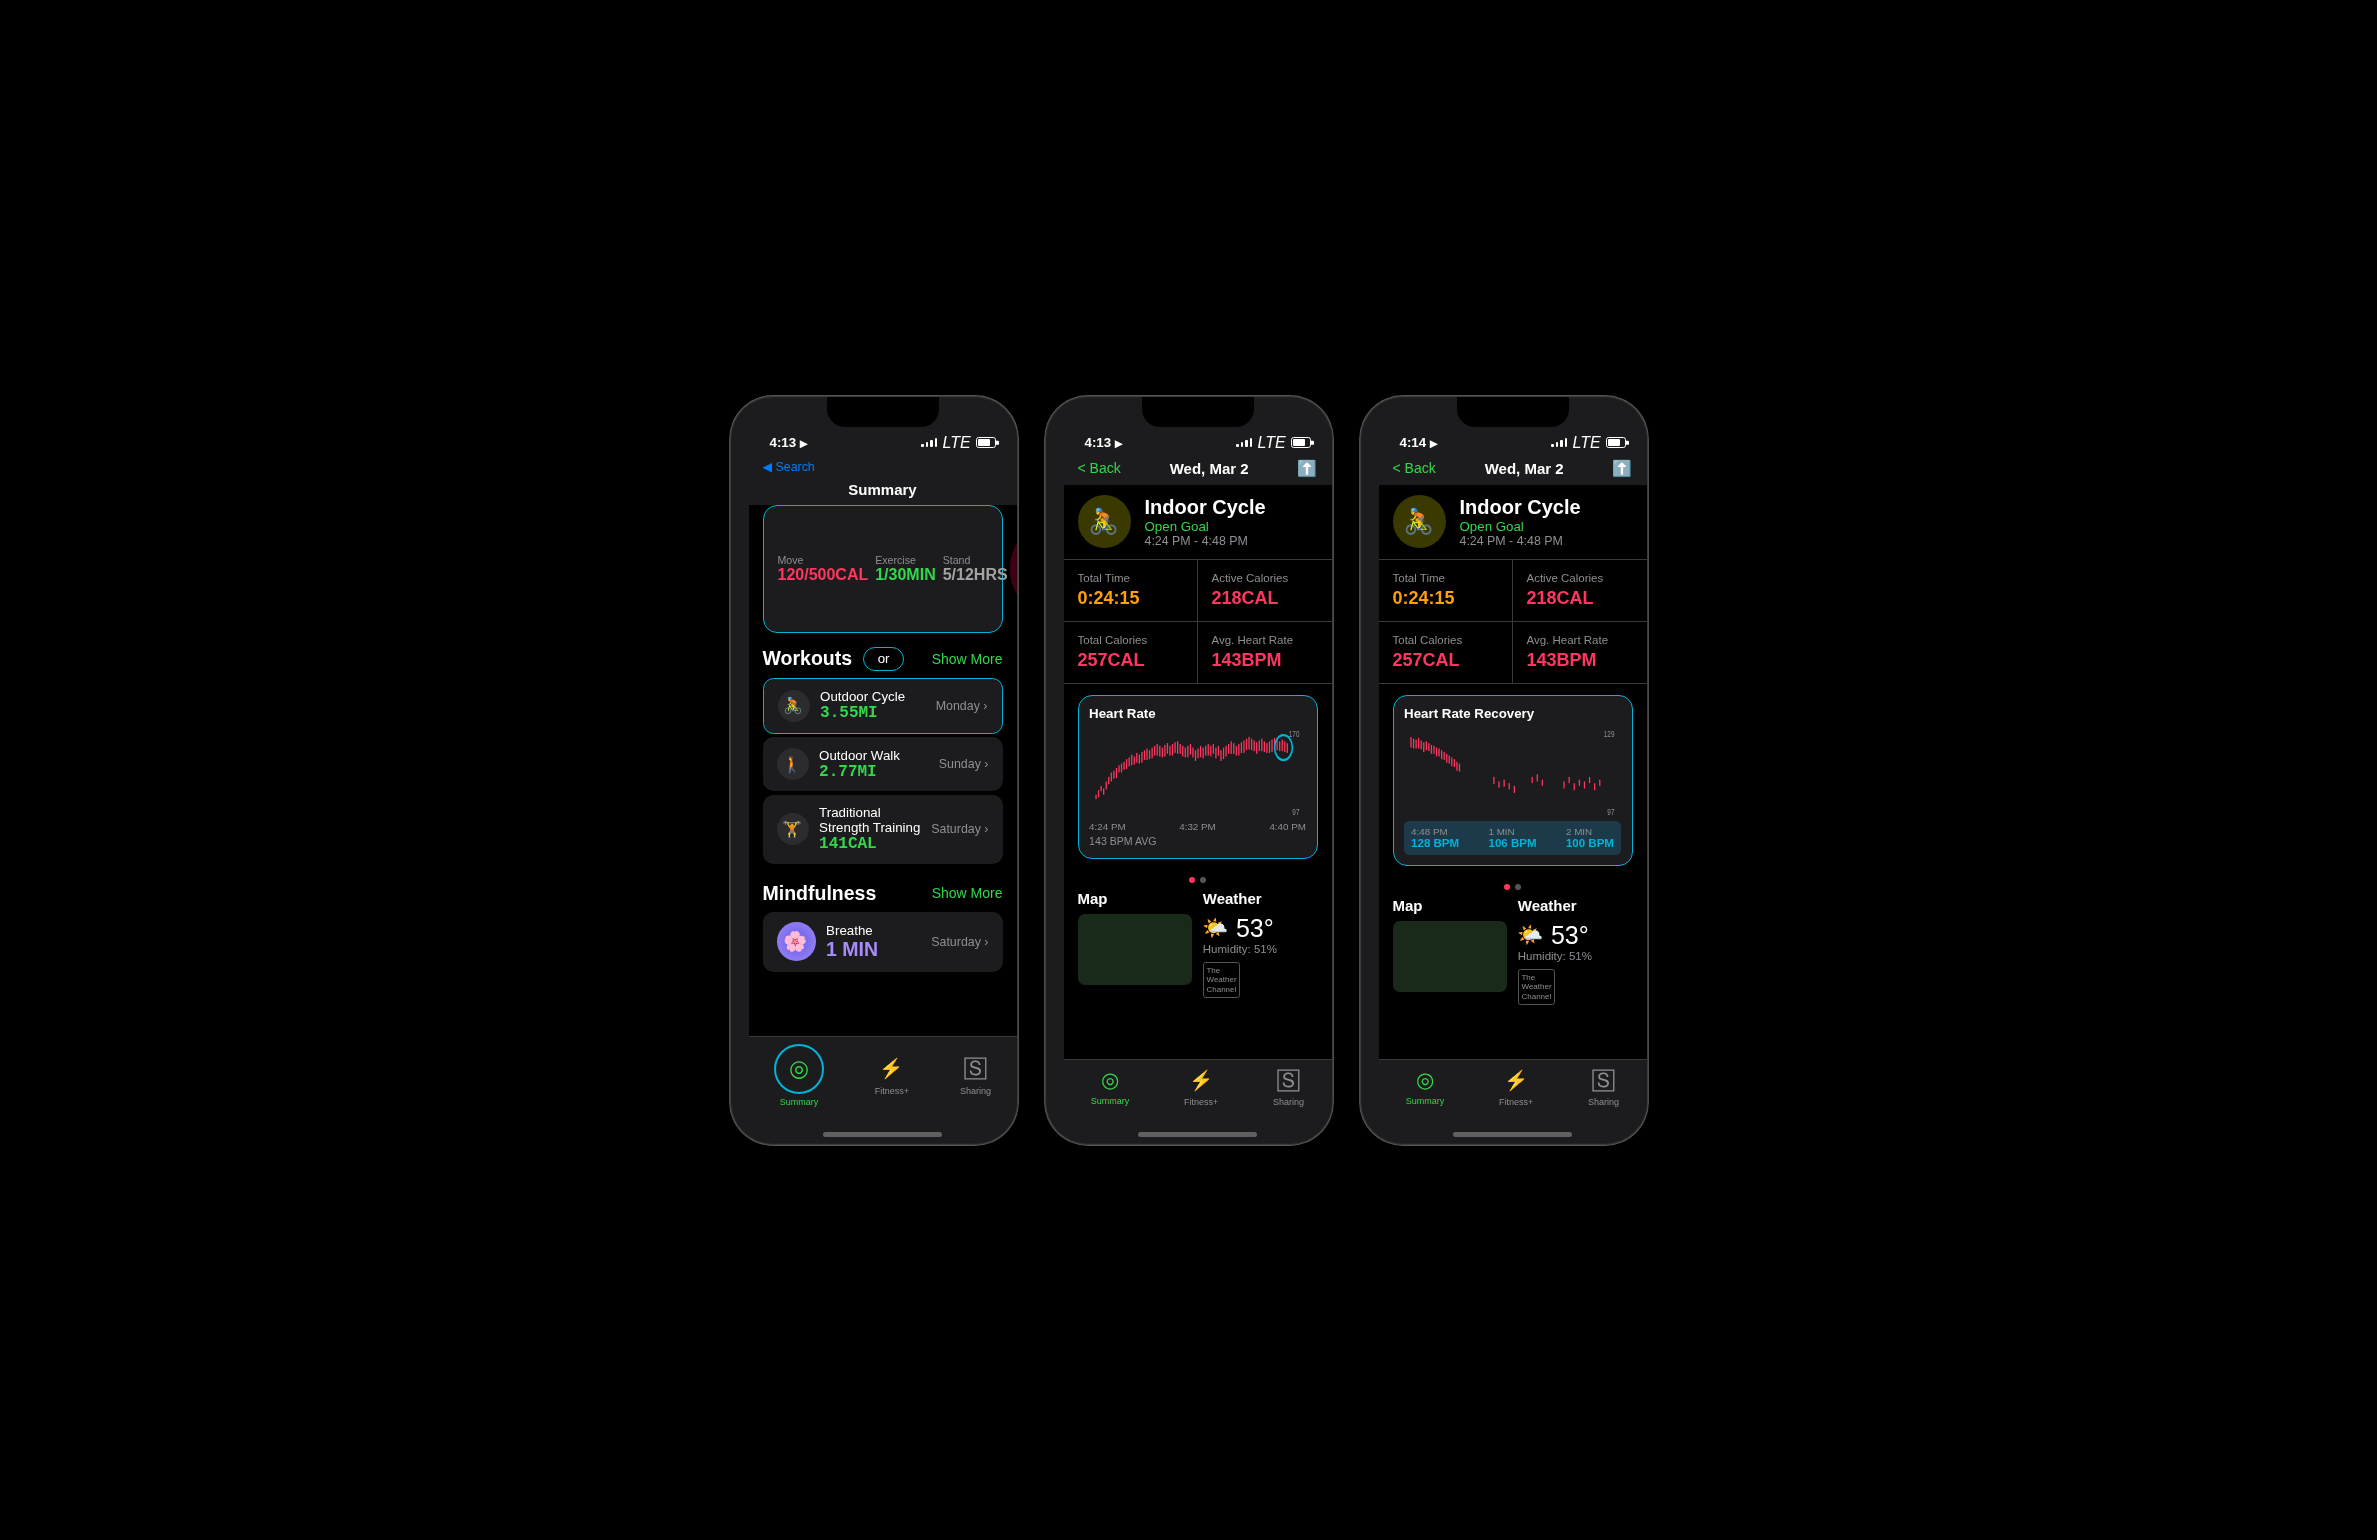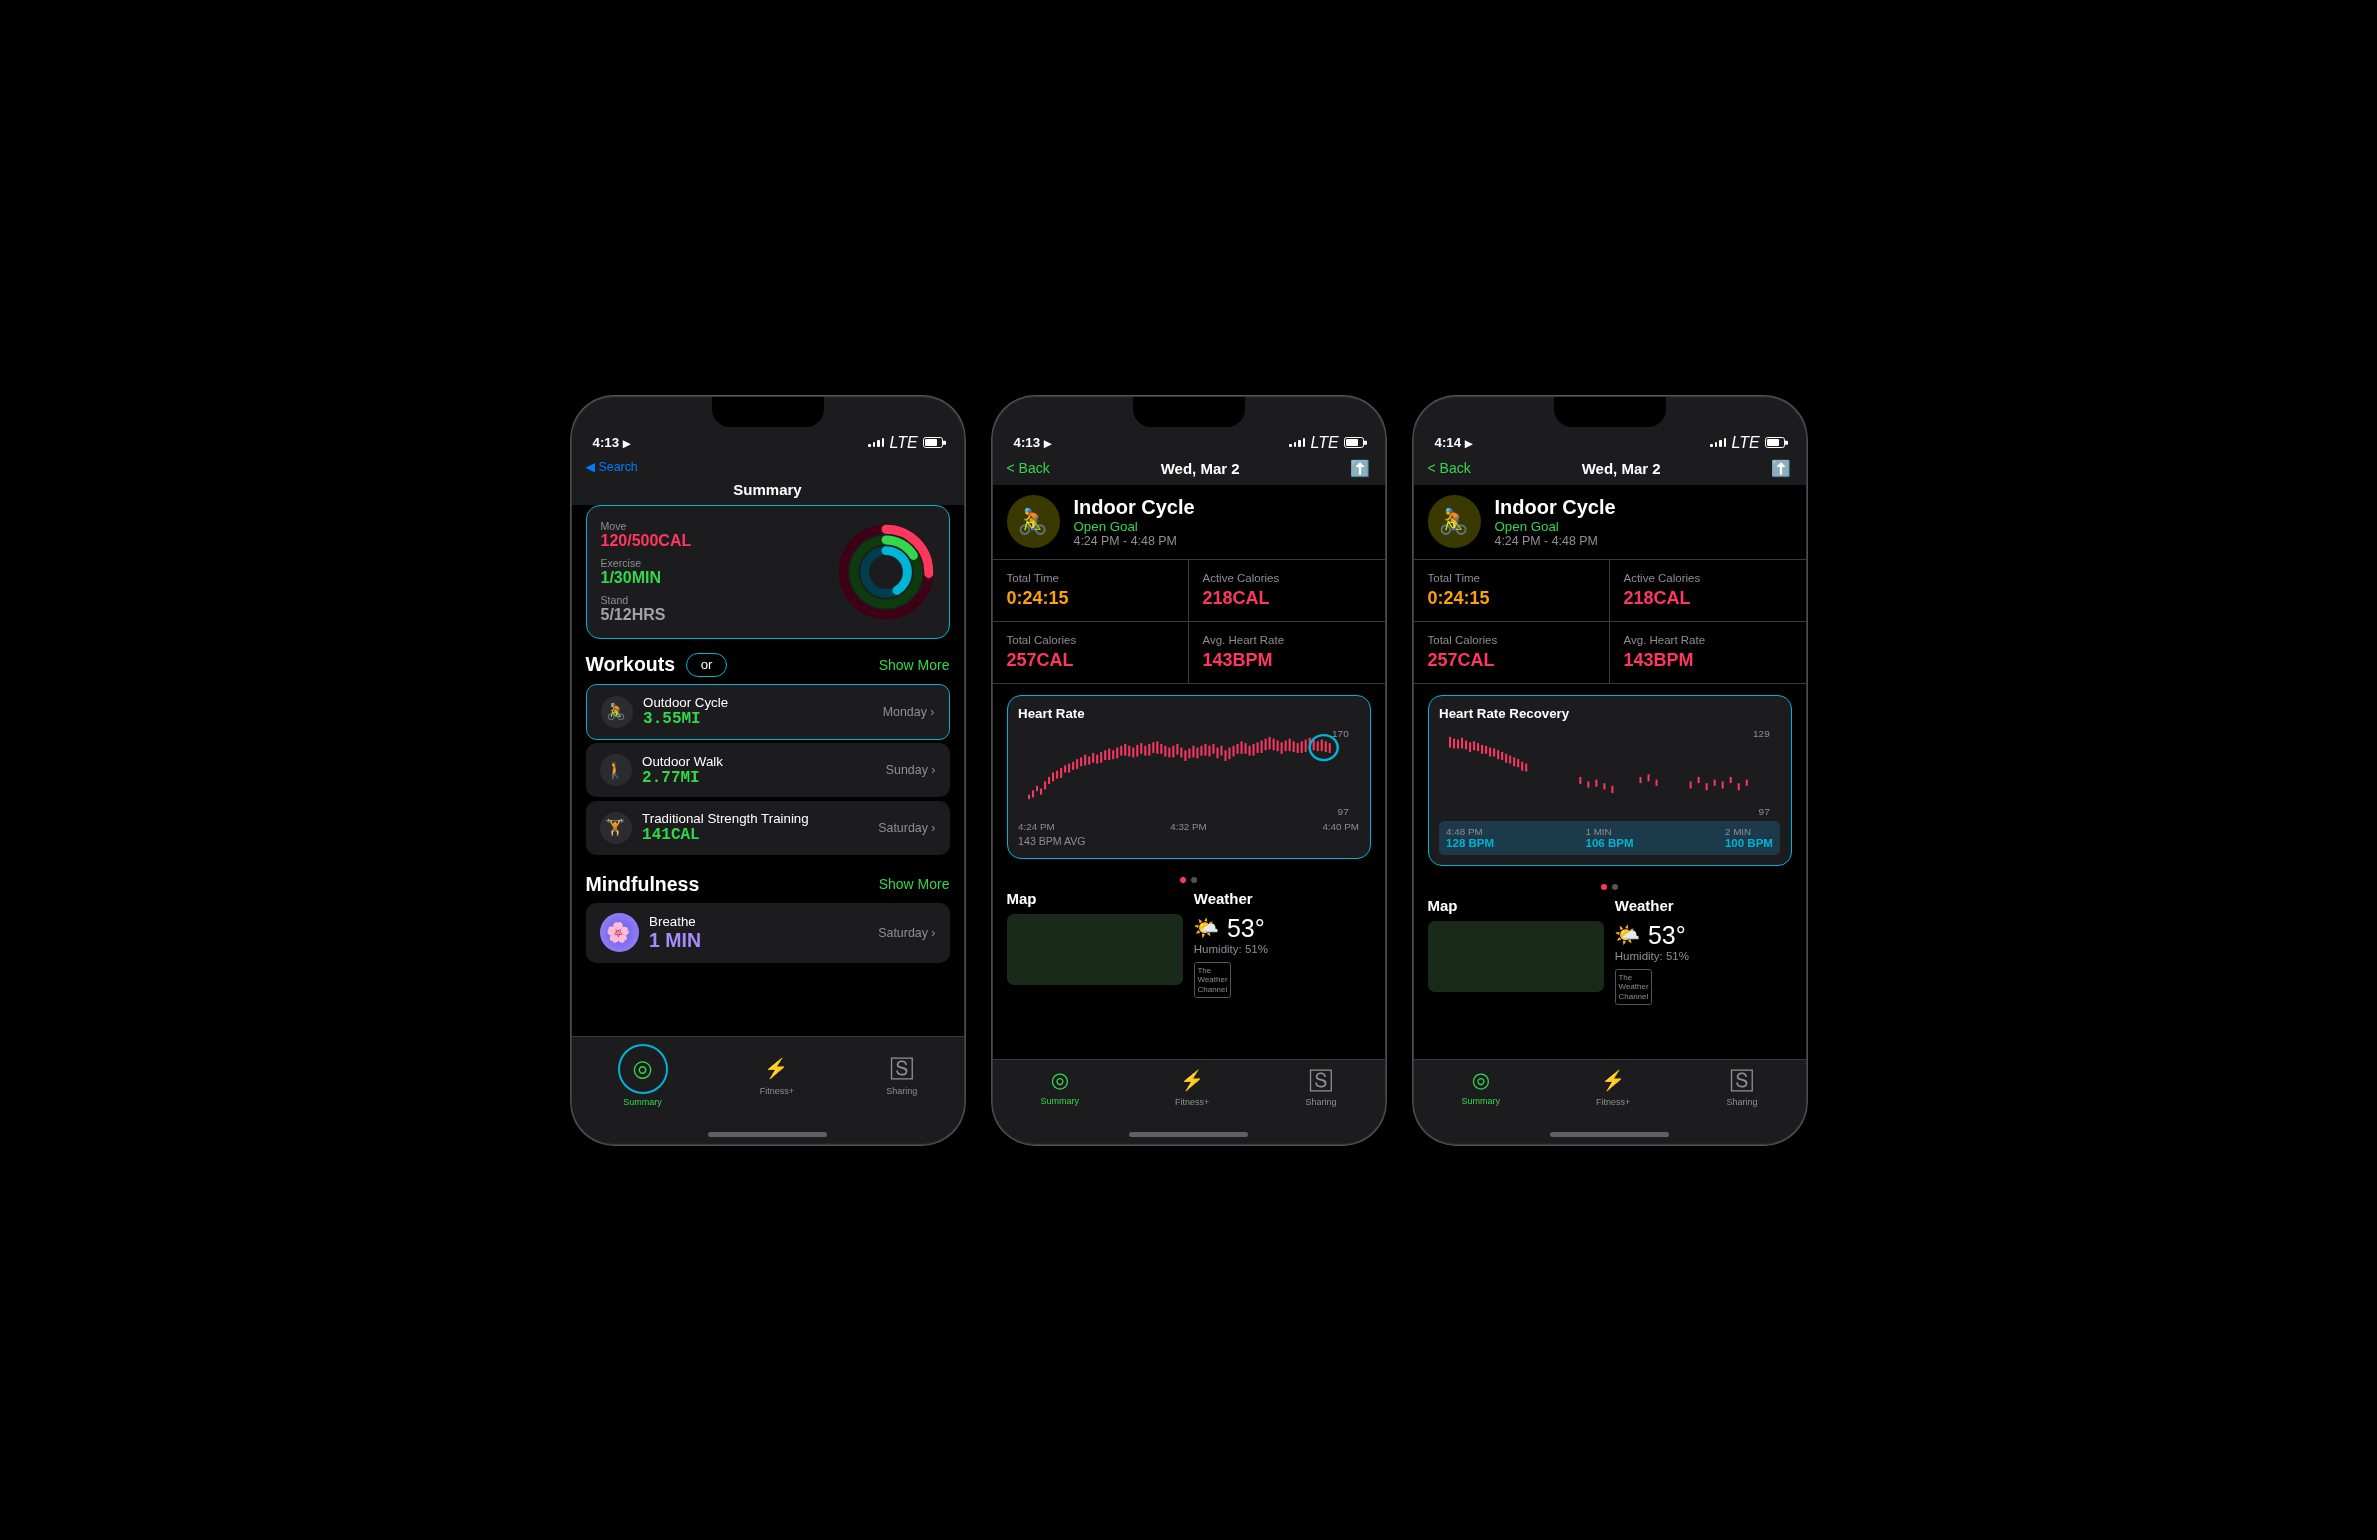--- a/index.html
+++ b/index.html
@@ -11,30 +11,31 @@
       min-height: 100vh;
       font-family: -apple-system, BlinkMacSystemFont, 'SF Pro Display', 'Helvetica Neue', sans-serif;
       padding: 18px;
     }
     .phones-container {
       display: flex;
       gap: 27px;
       align-items: flex-start;
     }
     .phone {
-      width: 394px;
+      width: 288px;
       min-height: 749px;
       background: #1c1c1e;
       border-radius: 43px;
       border: 1.8px solid #3a3a3c;
       overflow: hidden;
       position: relative;
       box-shadow: 0 0 0 0.9px #555, inset 0 0 0 0.9px #222;
       display: flex;
       flex-direction: column;
+      padding-left: 18px;
     }
     .phone-notch {
       width: 112px;
       height: 30px;
       background: #000;
       border-radius: 0 0 18px 18px;
       margin: 0 auto;
       position: relative;
       z-index: 10;
     }
@@ -128,21 +129,21 @@
       background: #1c1c1e;
       border-radius: 14px;
       border: 1.8px solid #00b4d8;
       padding: 14px;
       display: flex;
       align-items: center;
       justify-content: space-between;
     }
     .activity-stats {
       display: flex;
-      flex-direction: column;
+      flex-direction: row;
       gap: 7px;
     }
     .stat-item {}
     .stat-label {
       font-size: 10.6px;
       color: #8e8e93;
       font-weight: 500;
     }
     .stat-value-move { color: #ff375f; font-size: 16px; font-weight: 700; }
     .stat-value-exercise { color: #32d74b; font-size: 16px; font-weight: 700; }

